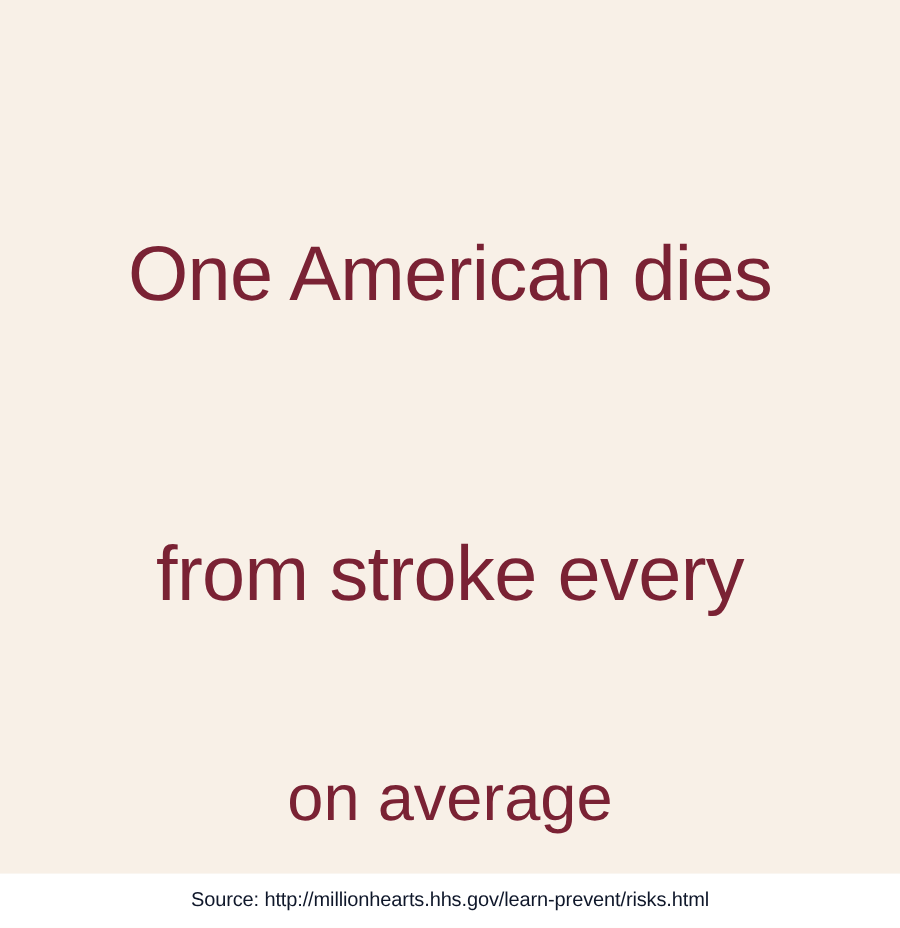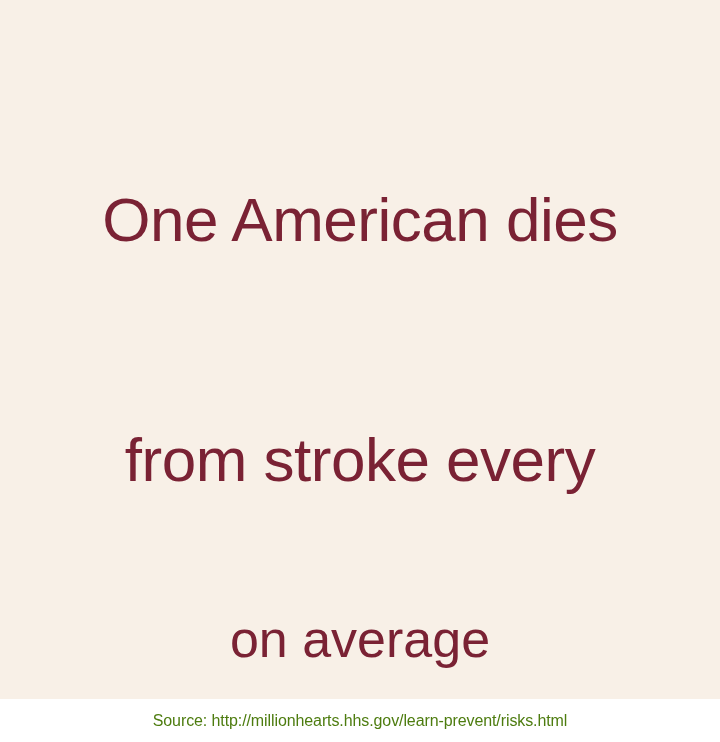--- a/index.html
+++ b/index.html
@@ -125,21 +125,21 @@
     left: 0;
     top: 699px;
     width: 720px;
     height: 43px;
     background: #ffffff;
     display: flex;
     align-items: center;
     justify-content: center;
   }
   .source-text {
-    color: #4d7c0f;
+    color: #0f172a;
     font-family: "Liberation Sans", sans-serif;
     font-size: 16px;
     line-height: 20px;
     font-weight: 400;
     letter-spacing: -0.1px;
   }
 </style>
 </head>
 <body>
 

